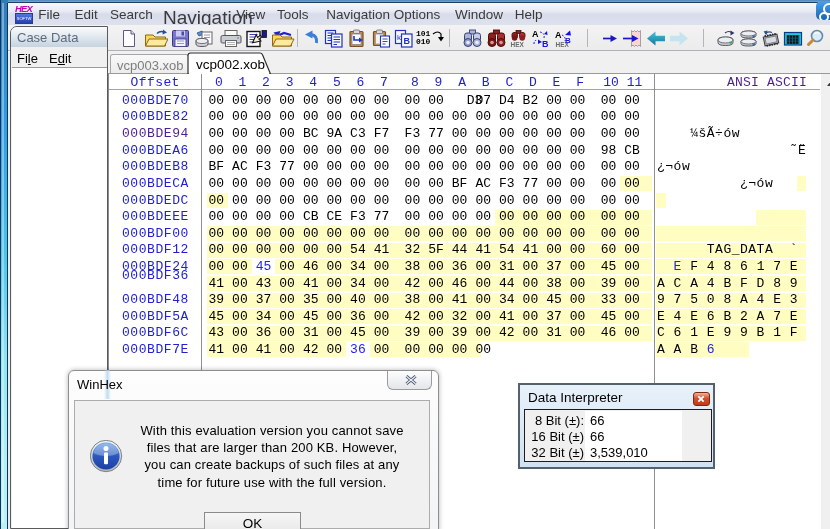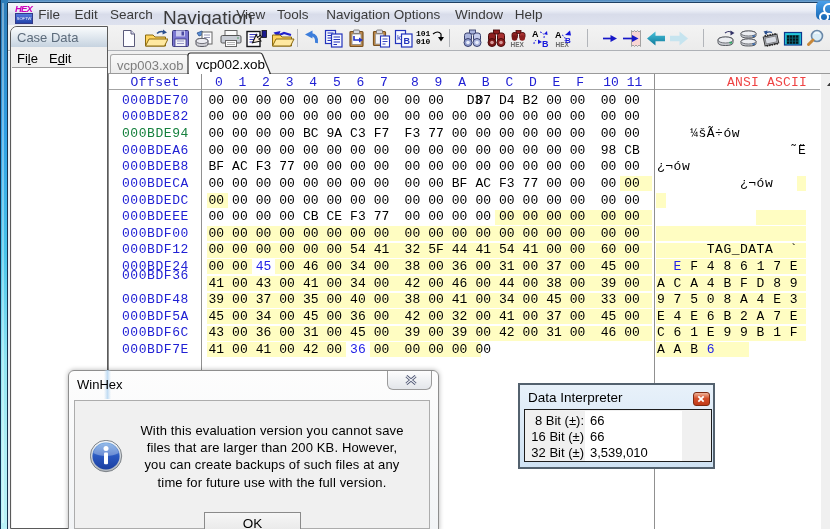--- a/index.html
+++ b/index.html
@@ -256,21 +256,21 @@
     <div class="abs mono" style="left:411.0px;top:75px;color:#2121d4;">8</div>
     <div class="abs mono" style="left:434.6px;top:75px;color:#2121d4;">9</div>
     <div class="abs mono" style="left:458.2px;top:75px;color:#2121d4;">A</div>
     <div class="abs mono" style="left:481.8px;top:75px;color:#2121d4;">B</div>
     <div class="abs mono" style="left:505.4px;top:75px;color:#2121d4;">C</div>
     <div class="abs mono" style="left:529.0px;top:75px;color:#2121d4;">D</div>
     <div class="abs mono" style="left:552.6px;top:75px;color:#2121d4;">E</div>
     <div class="abs mono" style="left:576.2px;top:75px;color:#2121d4;">F</div>
     <div class="abs mono" style="left:603.2px;top:75px;color:#2121d4;">10</div>
     <div class="abs mono" style="left:626.8px;top:75px;color:#2121d4;">11</div>
-    <div class="abs mono" style="left:727px;top:75px;color:#ef4444;letter-spacing:0.2px;">ANSI ASCII</div>
+    <div class="abs mono" style="left:727px;top:75px;color:#4c1d95;letter-spacing:0.2px;">ANSI ASCII</div>
     <div class="abs" style="left:109px;top:88.5px;width:711px;height:1px;background:#a3a3a3;"></div>
     <div class="abs" style="left:200.5px;top:74px;width:1px;height:455px;background:#909090;"></div>
     <div class="abs" style="left:654px;top:74px;width:1px;height:455px;background:#909090;"></div>
     <div class="abs" style="left:820.5px;top:74px;width:1px;height:455px;background:#dadada;"></div>
     <div class="abs" style="left:821px;top:74px;width:9px;height:455px;background:#f0f0f0;"></div>
     <svg class="abs" style="left:826.5px;top:80.5px;" width="4" height="6" viewBox="0 0 4 6">
       <path d="M4 0 L4 5 L0 5 Z" fill="#3a3a3a"></path>
     </svg>
     <div class="abs mono" style="left:122px;top:92.8px;color:#2121d4;letter-spacing:0.57px;">000BDE70</div>
     <span class="abs mono" style="left:208.5px;top:92.8px;color:#000;">00</span>
@@ -304,21 +304,21 @@
     <span class="abs mono" style="left:428.2px;top:109.4px;color:#000;">00</span>
     <span class="abs mono" style="left:451.8px;top:109.4px;color:#000;">00</span>
     <span class="abs mono" style="left:475.4px;top:109.4px;color:#000;">00</span>
     <span class="abs mono" style="left:499.0px;top:109.4px;color:#000;">00</span>
     <span class="abs mono" style="left:522.6px;top:109.4px;color:#000;">00</span>
     <span class="abs mono" style="left:546.2px;top:109.4px;color:#000;">00</span>
     <span class="abs mono" style="left:569.8px;top:109.4px;color:#000;">00</span>
     <span class="abs mono" style="left:600.7px;top:109.4px;color:#000;">00</span>
     <span class="abs mono" style="left:624.3px;top:109.4px;color:#000;">00</span>
     <div class="abs mono" style="left:657px;top:109.4px;letter-spacing:0.5px;color:#000;">&nbsp;&nbsp;&nbsp;&nbsp;&nbsp;&nbsp;&nbsp;&nbsp;&nbsp;&nbsp;&nbsp;&nbsp;&nbsp;&nbsp;&nbsp;&nbsp;&nbsp;&nbsp;</div>
-    <div class="abs mono" style="left:122px;top:126.0px;color:#15803d;letter-spacing:0.57px;">000BDE94</div>
+    <div class="abs mono" style="left:122px;top:126.0px;color:#4c1d95;letter-spacing:0.57px;">000BDE94</div>
     <span class="abs mono" style="left:208.5px;top:126.0px;color:#000;">00</span>
     <span class="abs mono" style="left:232.1px;top:126.0px;color:#000;">00</span>
     <span class="abs mono" style="left:255.7px;top:126.0px;color:#000;">00</span>
     <span class="abs mono" style="left:279.3px;top:126.0px;color:#000;">00</span>
     <span class="abs mono" style="left:302.9px;top:126.0px;color:#000;">BC</span>
     <span class="abs mono" style="left:326.5px;top:126.0px;color:#000;">9A</span>
     <span class="abs mono" style="left:350.1px;top:126.0px;color:#000;">C3</span>
     <span class="abs mono" style="left:373.7px;top:126.0px;color:#000;">F7</span>
     <span class="abs mono" style="left:404.6px;top:126.0px;color:#000;">F3</span>
     <span class="abs mono" style="left:428.2px;top:126.0px;color:#000;">77</span>

